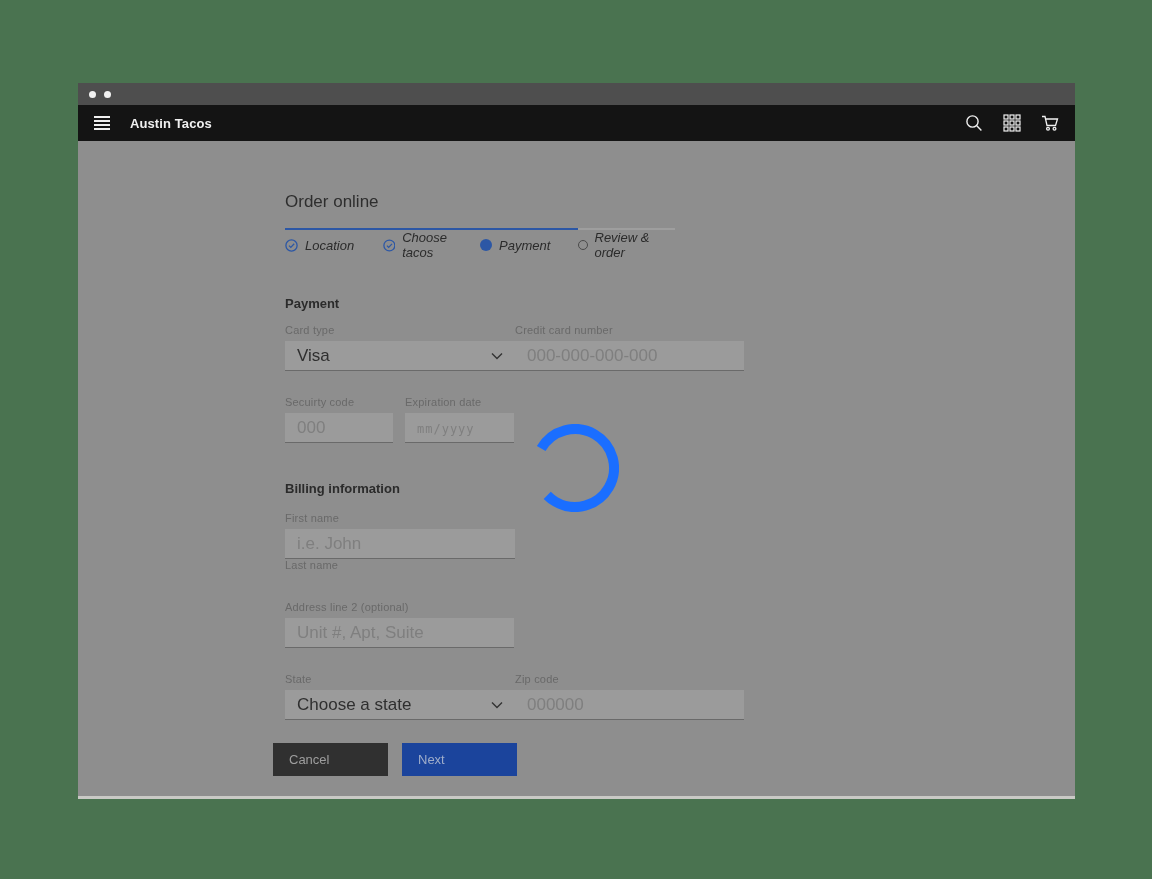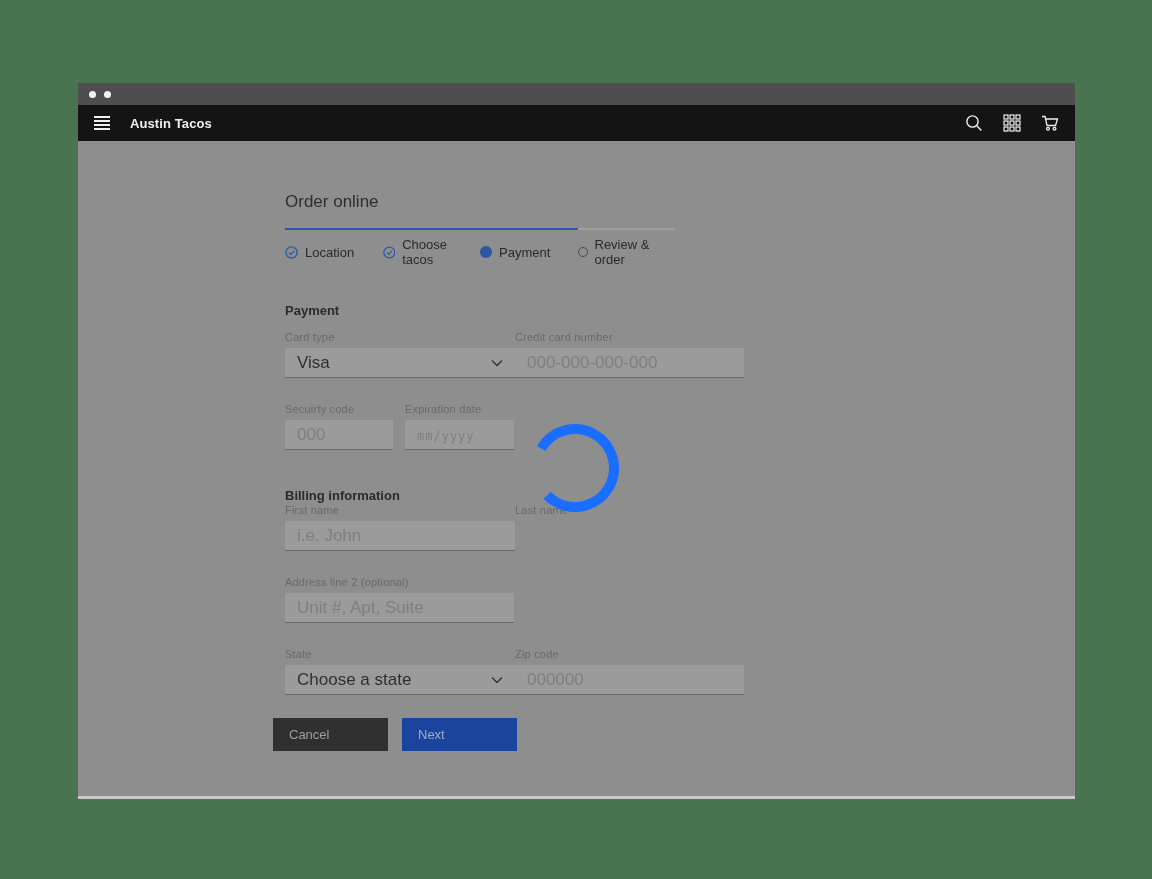--- a/index.html
+++ b/index.html
@@ -38,36 +38,36 @@
   
   .main {
     flex: 1; background: #8e8e8e; position: relative; overflow: hidden;
   }
   .content { margin-left: 207px; width: 475px; }
 
   .page-title { margin-top: 51px; font-size: 17px; font-weight: 400; color: #2e2e2e; }
 
   
   .steps { display: flex; margin-top: 16px; }
-  .step { width: 97.5px; border-top: 2px solid #2c57a5; padding-top: 7px;
-          display: flex; align-items: center; gap: 7px; cursor: pointer; }
+  .step { width: 97.5px; border-top: 2px solid #2c57a5; 
+          display: flex; align-items: center; gap: 7px; cursor: pointer; font-style: italic; }
   .step.upcoming { border-top-color: #9e9e9e; }
   .step-label { font-size: 13px; color: #2b2b2b; }
   .dot-current { width: 12px; height: 12px; border-radius: 50%; background: #2c57a5; flex: 0 0 12px; }
   .dot-upcoming { width: 10px; height: 10px; border-radius: 50%; border: 1.5px solid #4a4a4a; flex: 0 0 10px; }
 
   .section-heading { font-size: 13px; font-weight: bold; color: #2b2b2b; }
   .heading-payment { margin-top: 36px; }
   .heading-billing { margin-top: 38px; }
 
   
   .form-row { display: flex; }
   .mt13 { margin-top: 13px; }
   .mt25 { margin-top: 25px; }
-  .mt12 { margin-top: 1px; }
+  .mt12 { margin-top: 16px; flex-direction: column; }
   .col { width: 230px; }
   .col2 { width: 229px; }
   .col-sm1 { width: 108px; }
   .col-sm2 { width: 109px; margin-left: -1px; }
   .field-label { display: block; font-size: 11px; color: #696969; margin-bottom: 5px; letter-spacing: 0.2px; }
   .text-input, .select {
     width: 100%; height: 30px; background: #9b9b9b;
     border: none; border-bottom: 1px solid #6a6a6a;
     font-family: "Liberation Sans", sans-serif;
     font-size: 17px; color: #2f2f2f; padding: 0 12px; outline: none;

